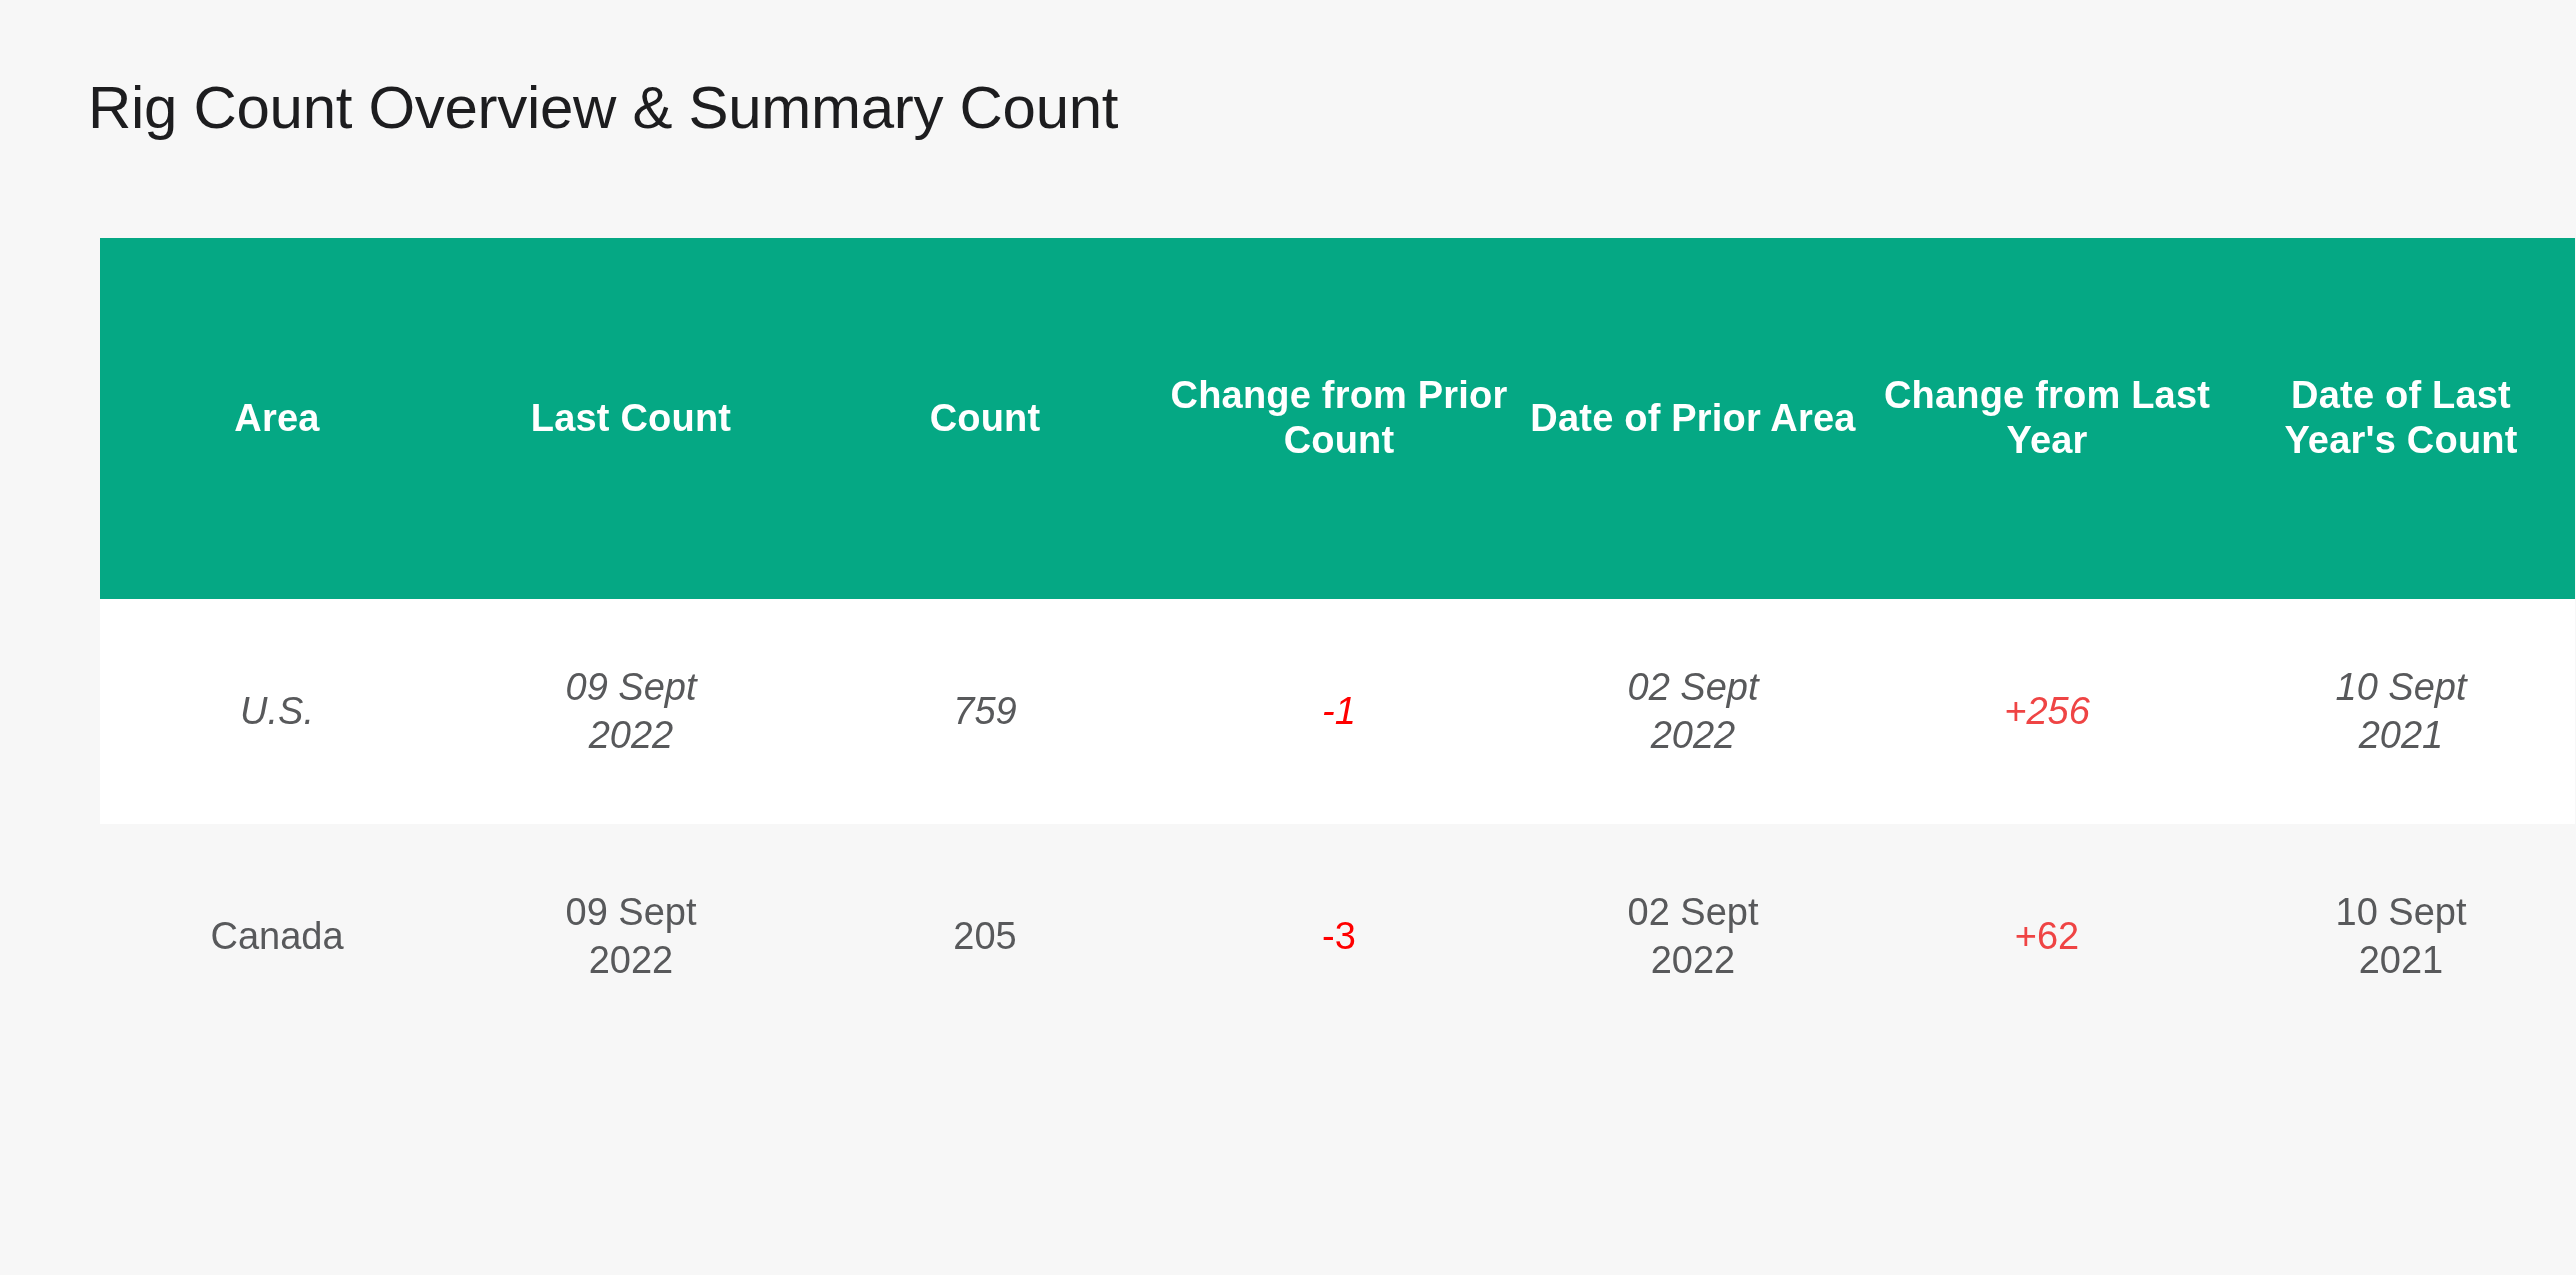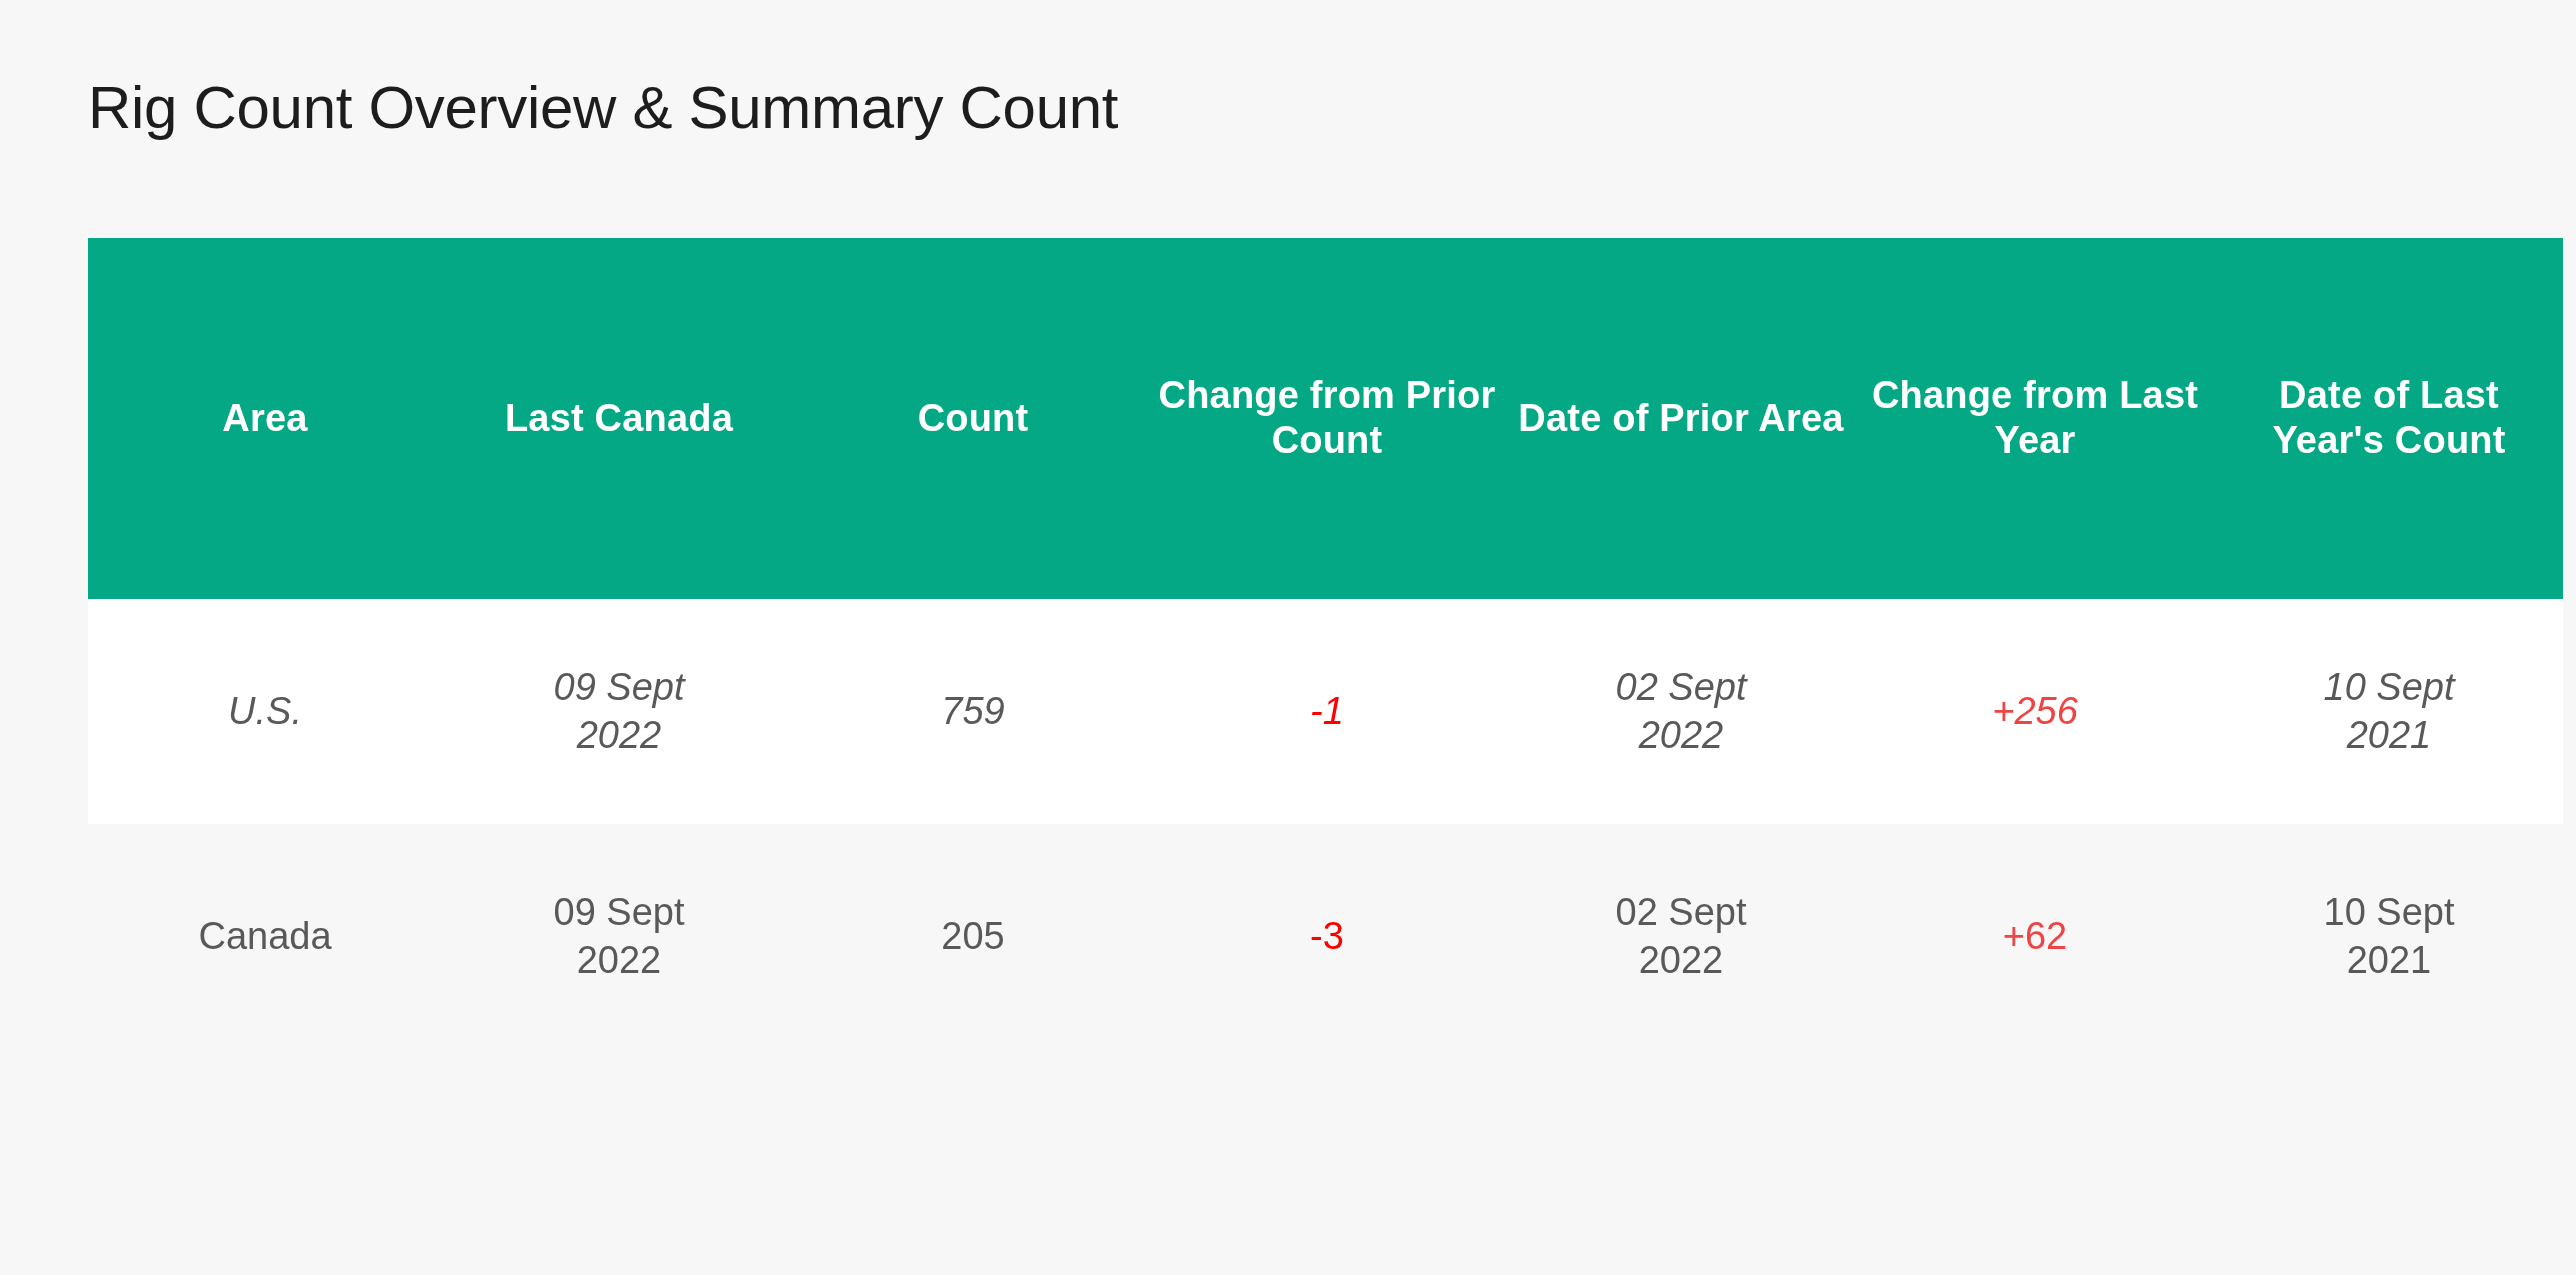--- a/index.html
+++ b/index.html
@@ -31,21 +31,21 @@
     line-height: 1.2;
     font-weight: 400;
     color: #1d1d1f;
     letter-spacing: -0.3px;
     white-space: nowrap;
   }
 
   
   .table-wrap {
     position: absolute;
-    left: 88px;
+    left: 100px;
     top: 238px;
     width: 2475px;
     overflow: hidden;
   }
 
   table.rig-table {
     width: 2475px;
     border-collapse: collapse;
     table-layout: fixed;
     background: #ffffff;
@@ -107,21 +107,21 @@
           <col>
           <col>
           <col>
           <col>
           <col>
       </colgroup>
 
       <thead>
         <tr>
           <th>Area</th>
-          <th>Last Canada</th>
+          <th>Last Count</th>
           <th>Count</th>
           <th>Change from Prior Count</th>
           <th>Date of Prior Area</th>
           <th>Change from Last Year</th>
           <th>Date of Last Year's Count</th>
         </tr>
       </thead>
 
       <tbody>
 

